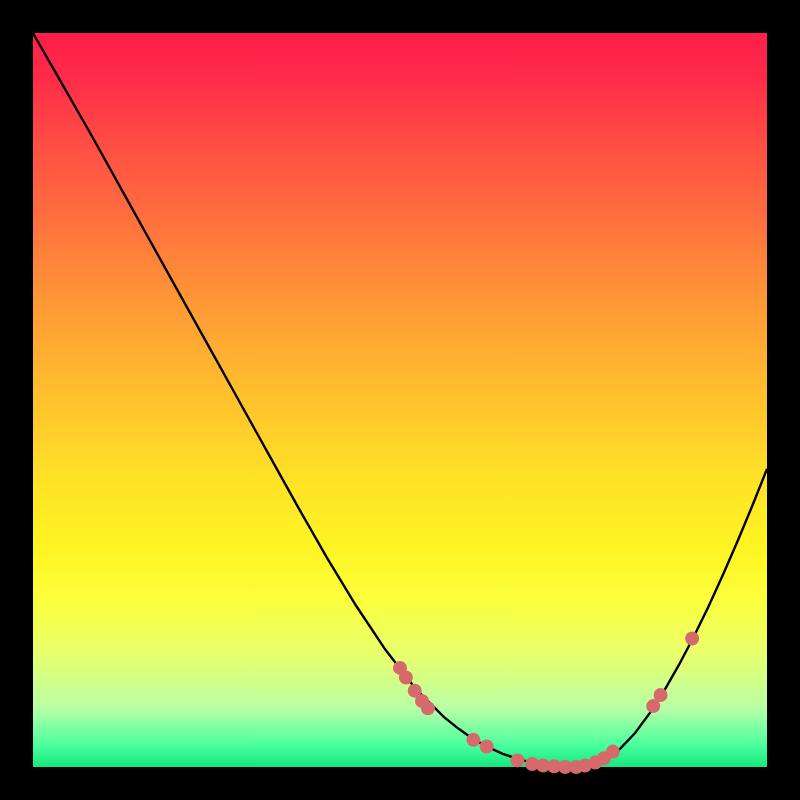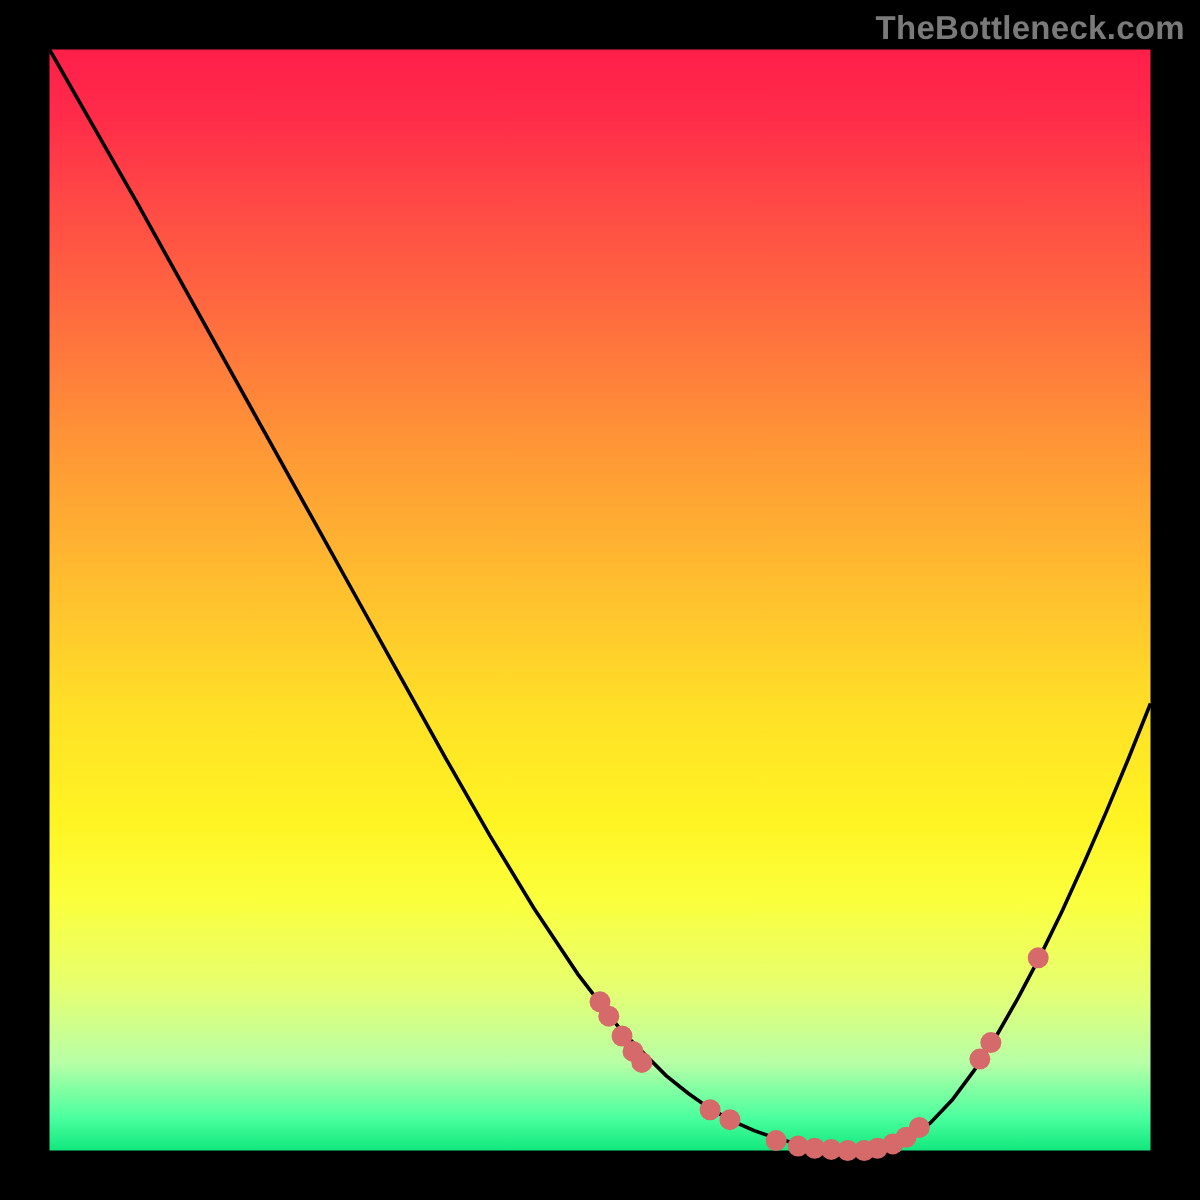--- a/index.html
+++ b/index.html
@@ -51,21 +51,20 @@
     position: absolute;
     inset: 0;
     width: 100%;
     height: 100%;
     overflow: visible;
   }
 </style>
 </head>
 <body>
 <div class="frame">
-  <div class="watermark">TheBottleneck.com</div>
 
   <div class="plot-area">
     <div class="gradient-bg"></div>
     <svg class="curve" viewBox="0 0 734 734" preserveAspectRatio="none">
       <path id="curve-path" fill="none" stroke="#000000" stroke-width="2.4" d="M0.00 0.00 L29.36 51.38 L58.72 102.76 L88.08 155.61 L117.44 208.46 L146.80 261.30 L176.16 314.15 L205.52 367.00 L234.88 419.85 L264.24 472.70 L293.60 524.08 L322.96 572.52 L352.32 616.56 L381.68 654.73 L411.04 684.09 L425.72 695.83 L440.40 706.11 L455.08 714.18 L469.76 720.79 L484.44 725.93 L499.12 729.60 L513.80 731.80 L528.48 733.27 L543.16 734.00 L557.84 732.53 L572.52 726.66 L587.20 715.65 L601.88 700.24 L616.56 680.42 L631.24 657.66 L645.92 631.97 L660.60 604.08 L675.28 573.99 L689.96 541.69 L704.64 507.93 L719.32 472.70 L734.00 436.00"></path>
       <g id="dots">
           <circle cx="367.00" cy="634.91" r="7" fill="#d66a6a" stroke="#c65555" stroke-width="0"></circle>
           <circle cx="372.87" cy="644.45" r="7" fill="#d66a6a" stroke="#c65555" stroke-width="0"></circle>
           <circle cx="381.68" cy="657.66" r="7" fill="#d66a6a" stroke="#c65555" stroke-width="0"></circle>
           <circle cx="389.02" cy="667.94" r="7" fill="#d66a6a" stroke="#c65555" stroke-width="0"></circle>

